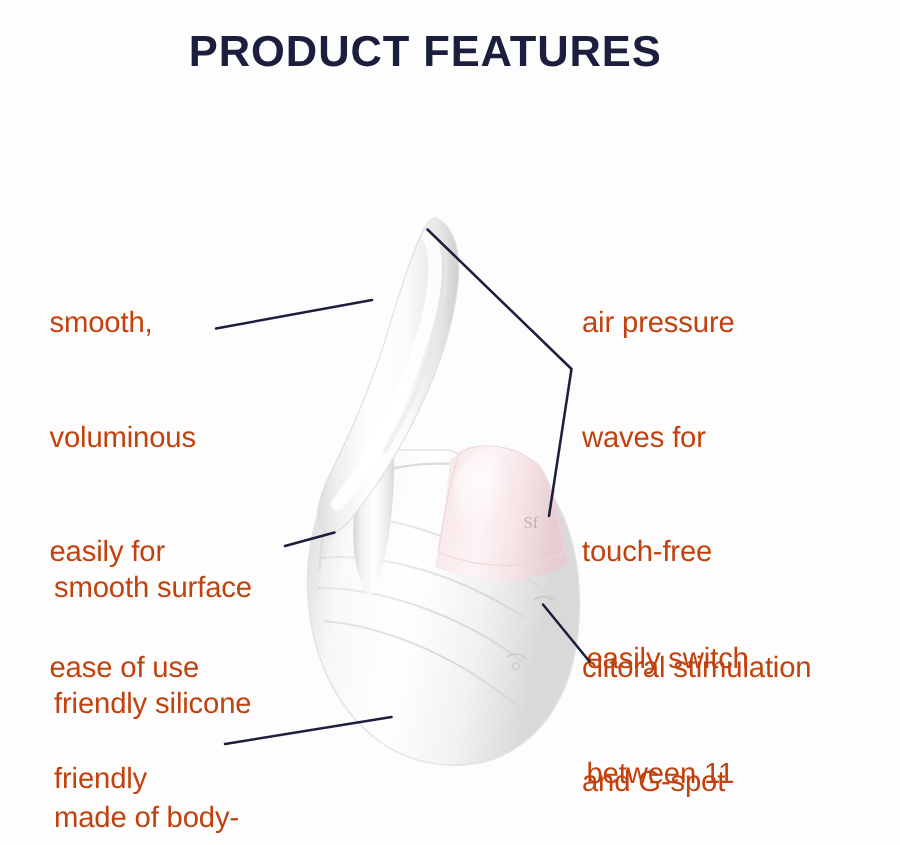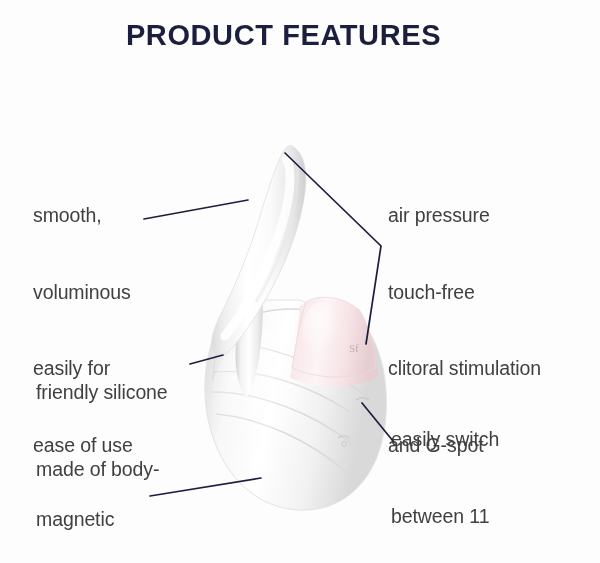--- a/index.html
+++ b/index.html
@@ -25,21 +25,21 @@
     font-size: 29px;
     font-weight: bold;
     letter-spacing: 0.6px;
     color: #1b1f3d;
     line-height: 1.1;
     margin-left: 44px;
   }
 
   .callout {
     position: absolute;
-    color: #404040;
+    color: #c2410c;
     font-size: 19.5px;
     line-height: 25.5px;
     font-weight: normal;
     letter-spacing: -0.1px;
     white-space: pre;
   }
   .callout .line {
     display: block;
     white-space: pre;
   }
@@ -196,32 +196,34 @@
 </svg>
 
 <div class="callout" id="callout-shaft">
   <span class="line">smooth,</span>
   <span class="line">voluminous</span>
   <span class="line">easily for</span>
   <span class="line">ease of use</span>
 </div>
 
 <div class="callout" id="callout-silicone">
+  <span class="line">smooth surface</span>
   <span class="line">friendly silicone</span>
   <span class="line">made of body-</span>
 </div>
 
 <div class="callout" id="callout-charging">
-  <span class="line">magnetic</span>
+  <span class="line">friendly</span>
   
   
 </div>
 
 <div class="callout" id="callout-airwaves">
   <span class="line">air pressure</span>
+  <span class="line">waves for</span>
   <span class="line">touch-free</span>
   <span class="line">clitoral stimulation</span>
   <span class="line">and G-spot</span>
   
   
 </div>
 
 <div class="callout" id="callout-settings">
   <span class="line">easily switch</span>
   <span class="line">between 11</span>

